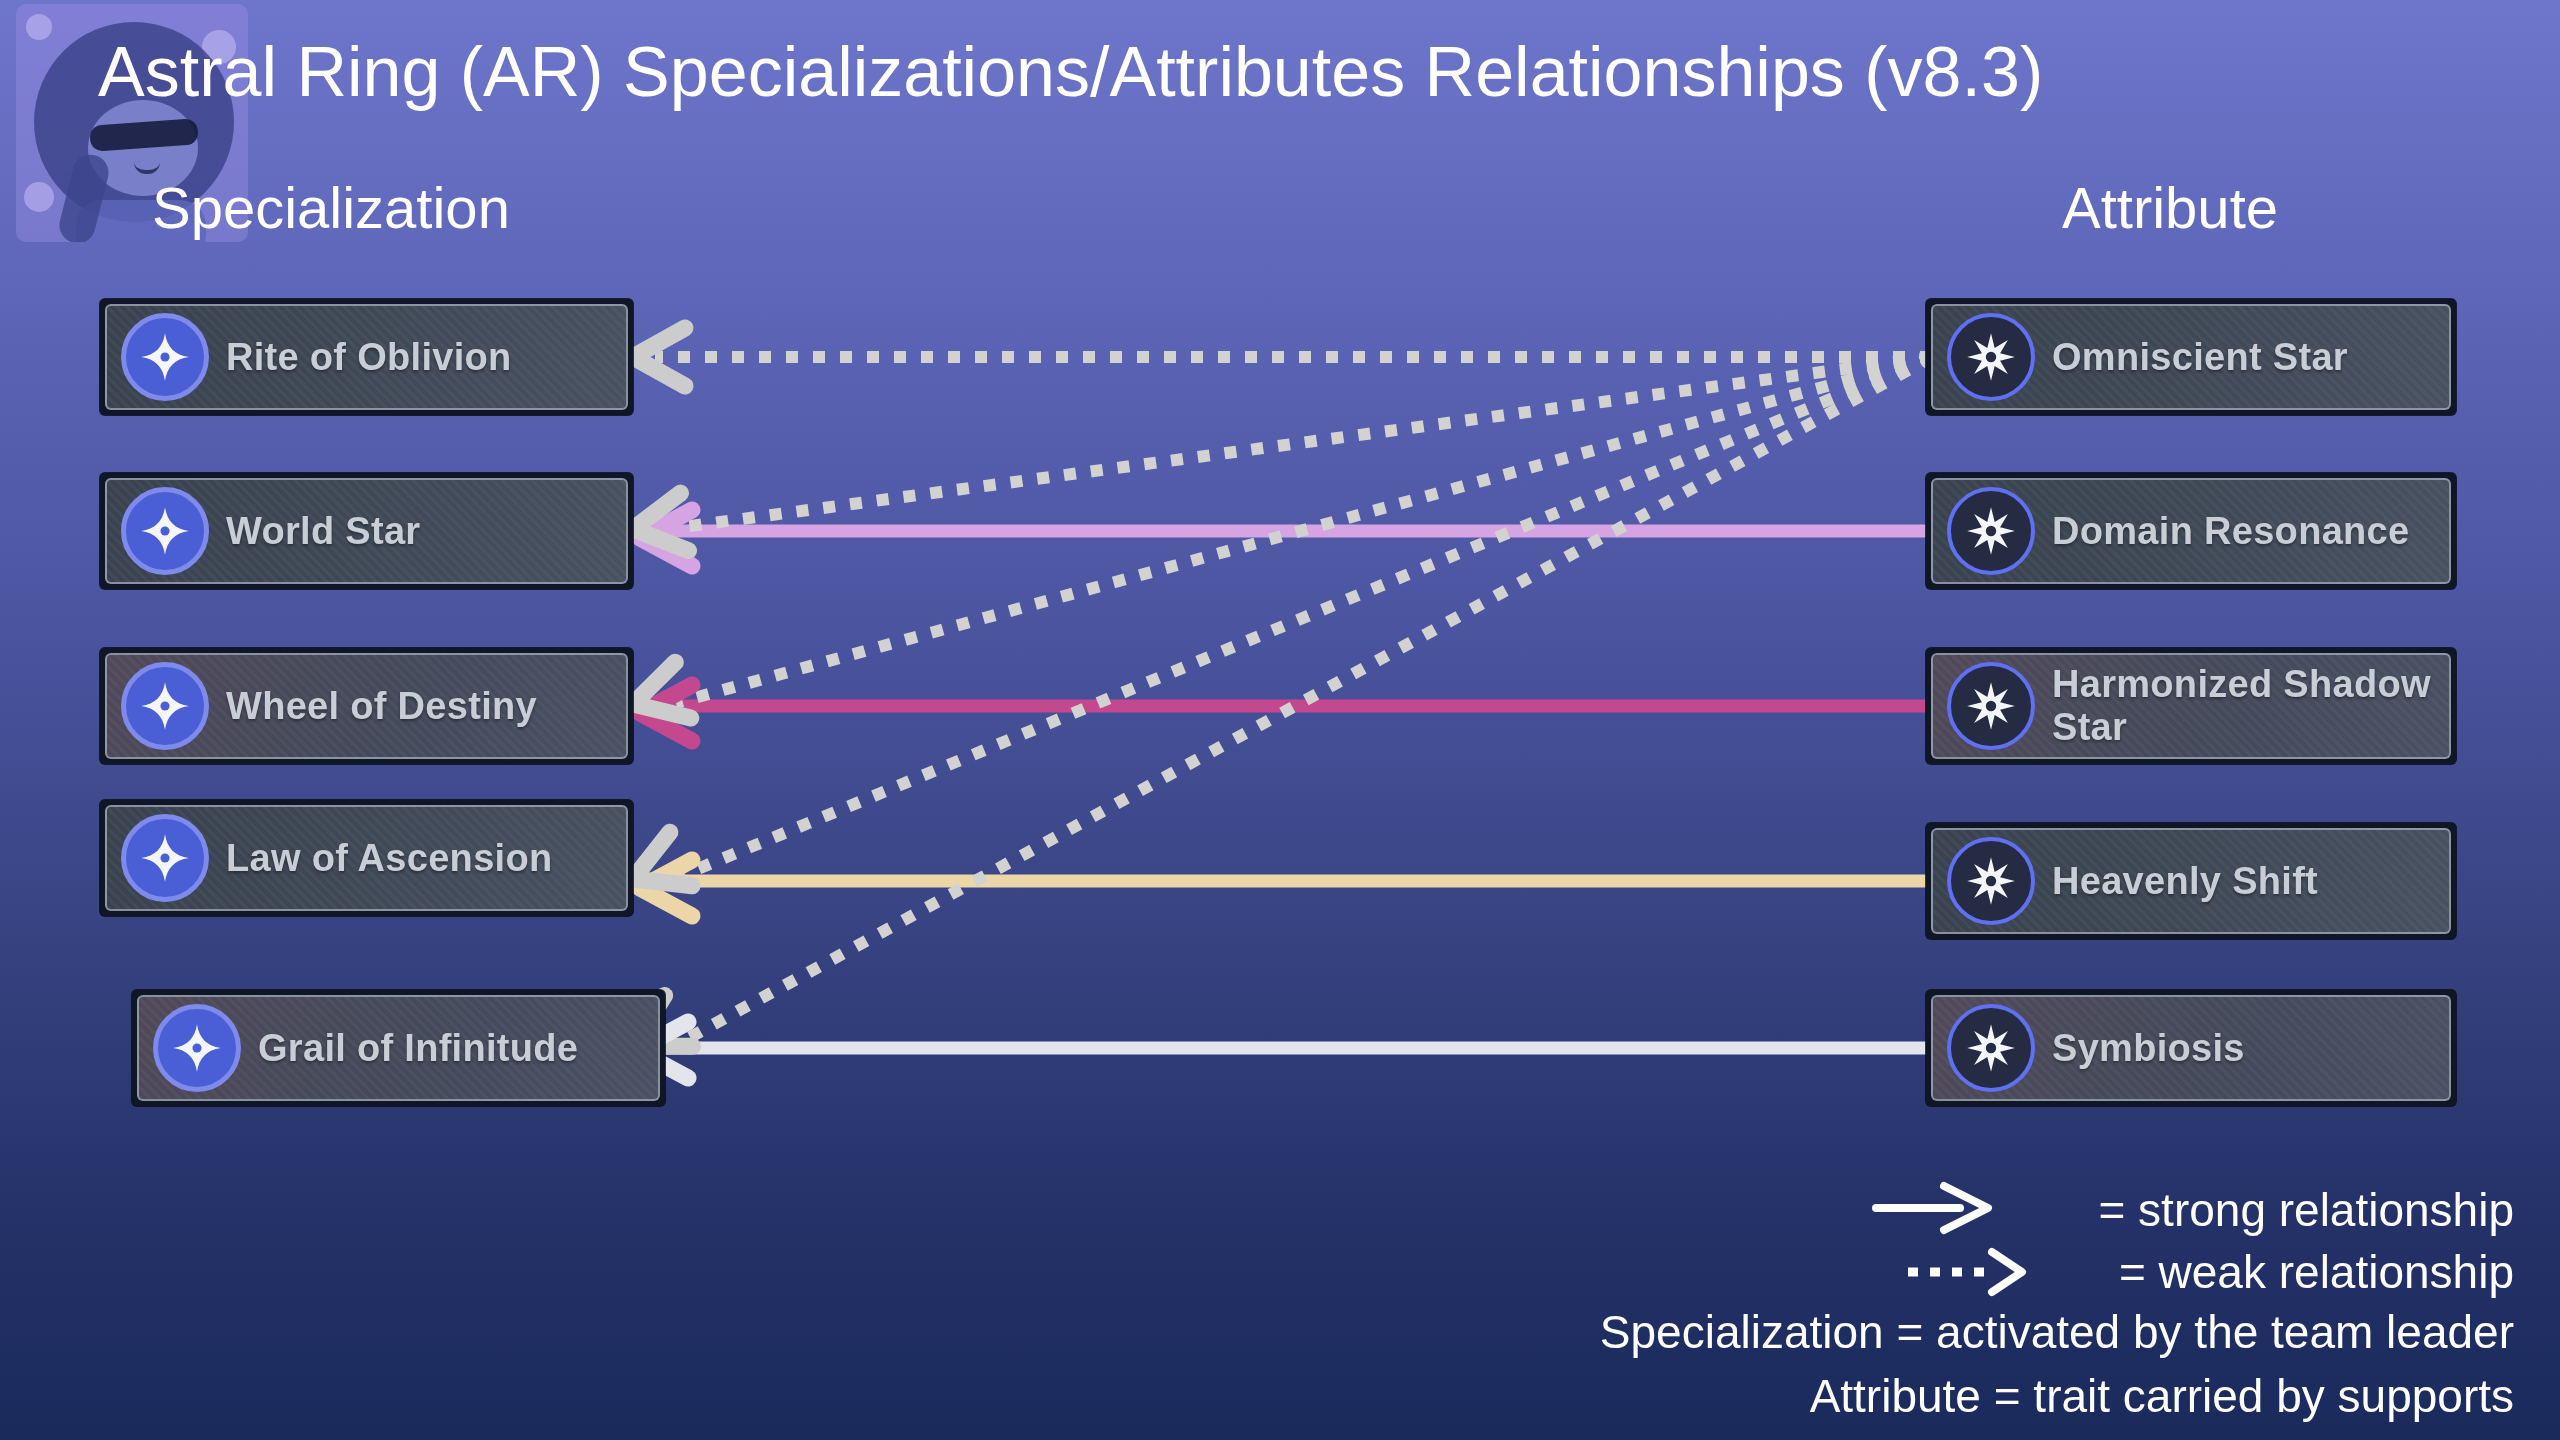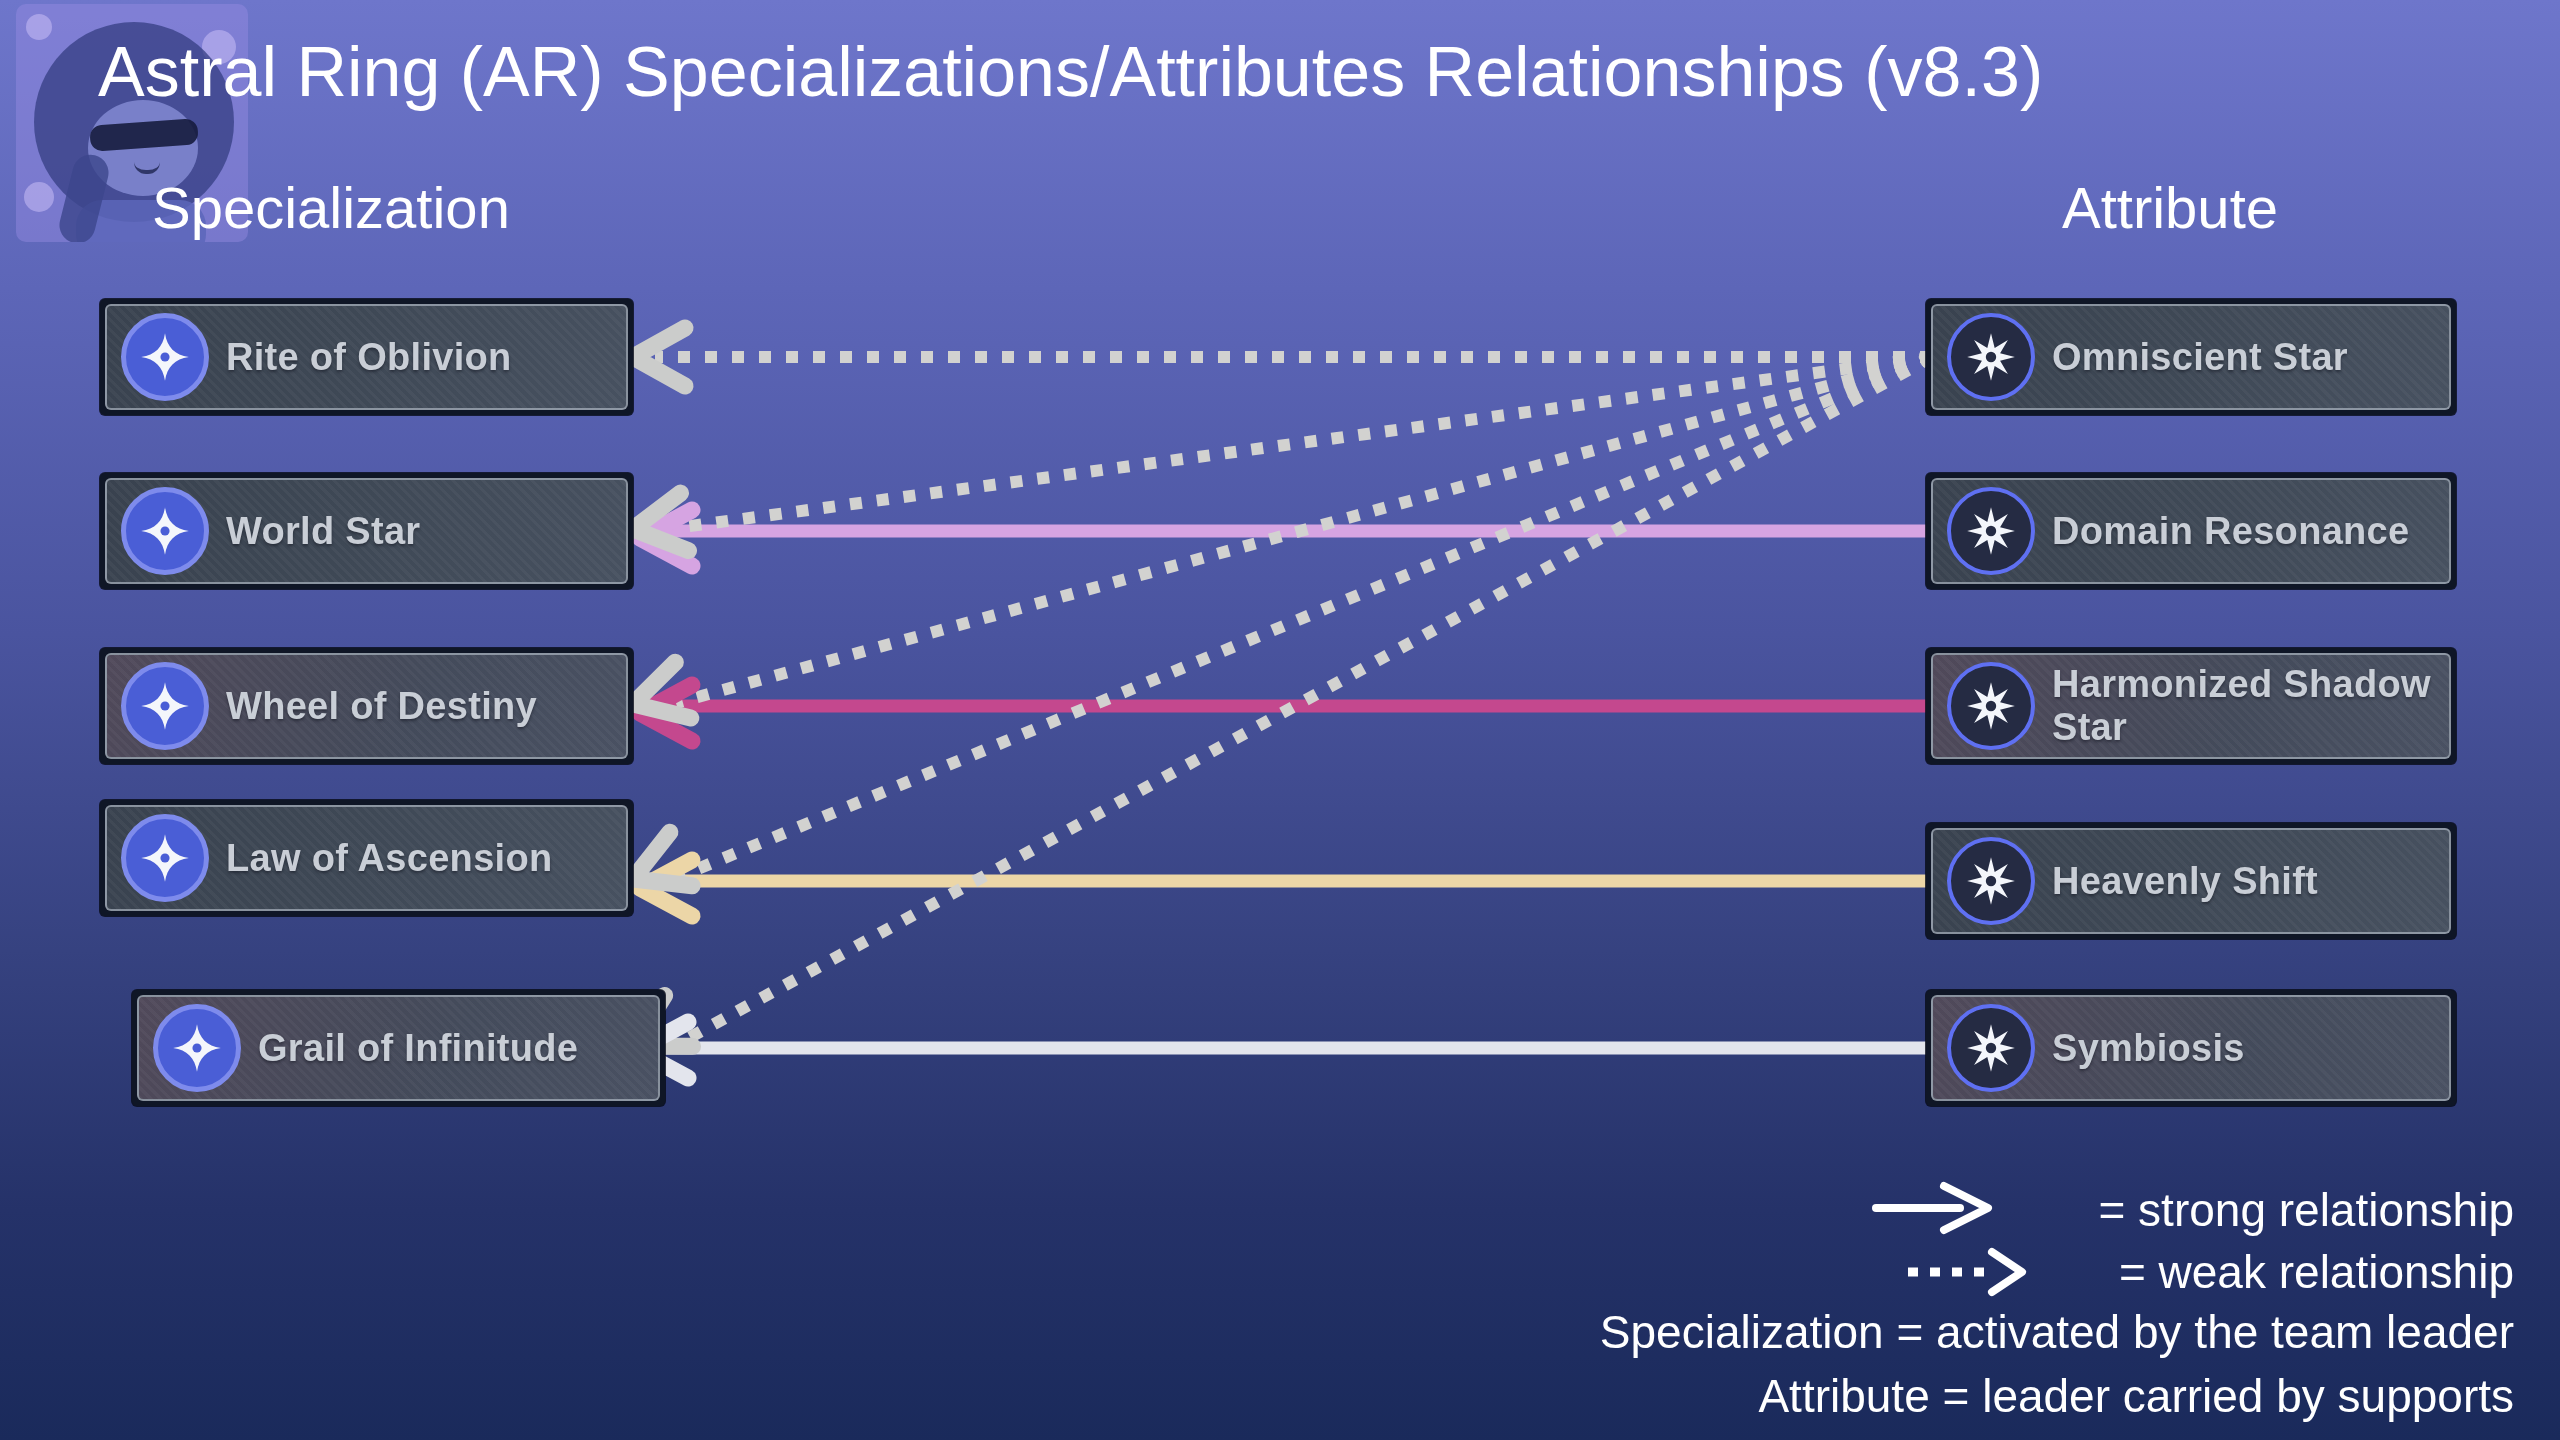--- a/index.html
+++ b/index.html
@@ -216,15 +216,15 @@
             </svg>
           </span>
           <span class="node-label">Symbiosis</span>
         </div>
       </div>
     </div>
 
   <div class="legend-line legend-weak">= weak relationship</div>
   <div class="legend-line legend-strong">= strong relationship</div>
   <div class="legend-line legend-note1">Specialization = activated by the team leader</div>
-  <div class="legend-line legend-note2">Attribute = leader carried by supports</div>
+  <div class="legend-line legend-note2">Attribute = trait carried by supports</div>
 
 </div>
 
 </body></html>

